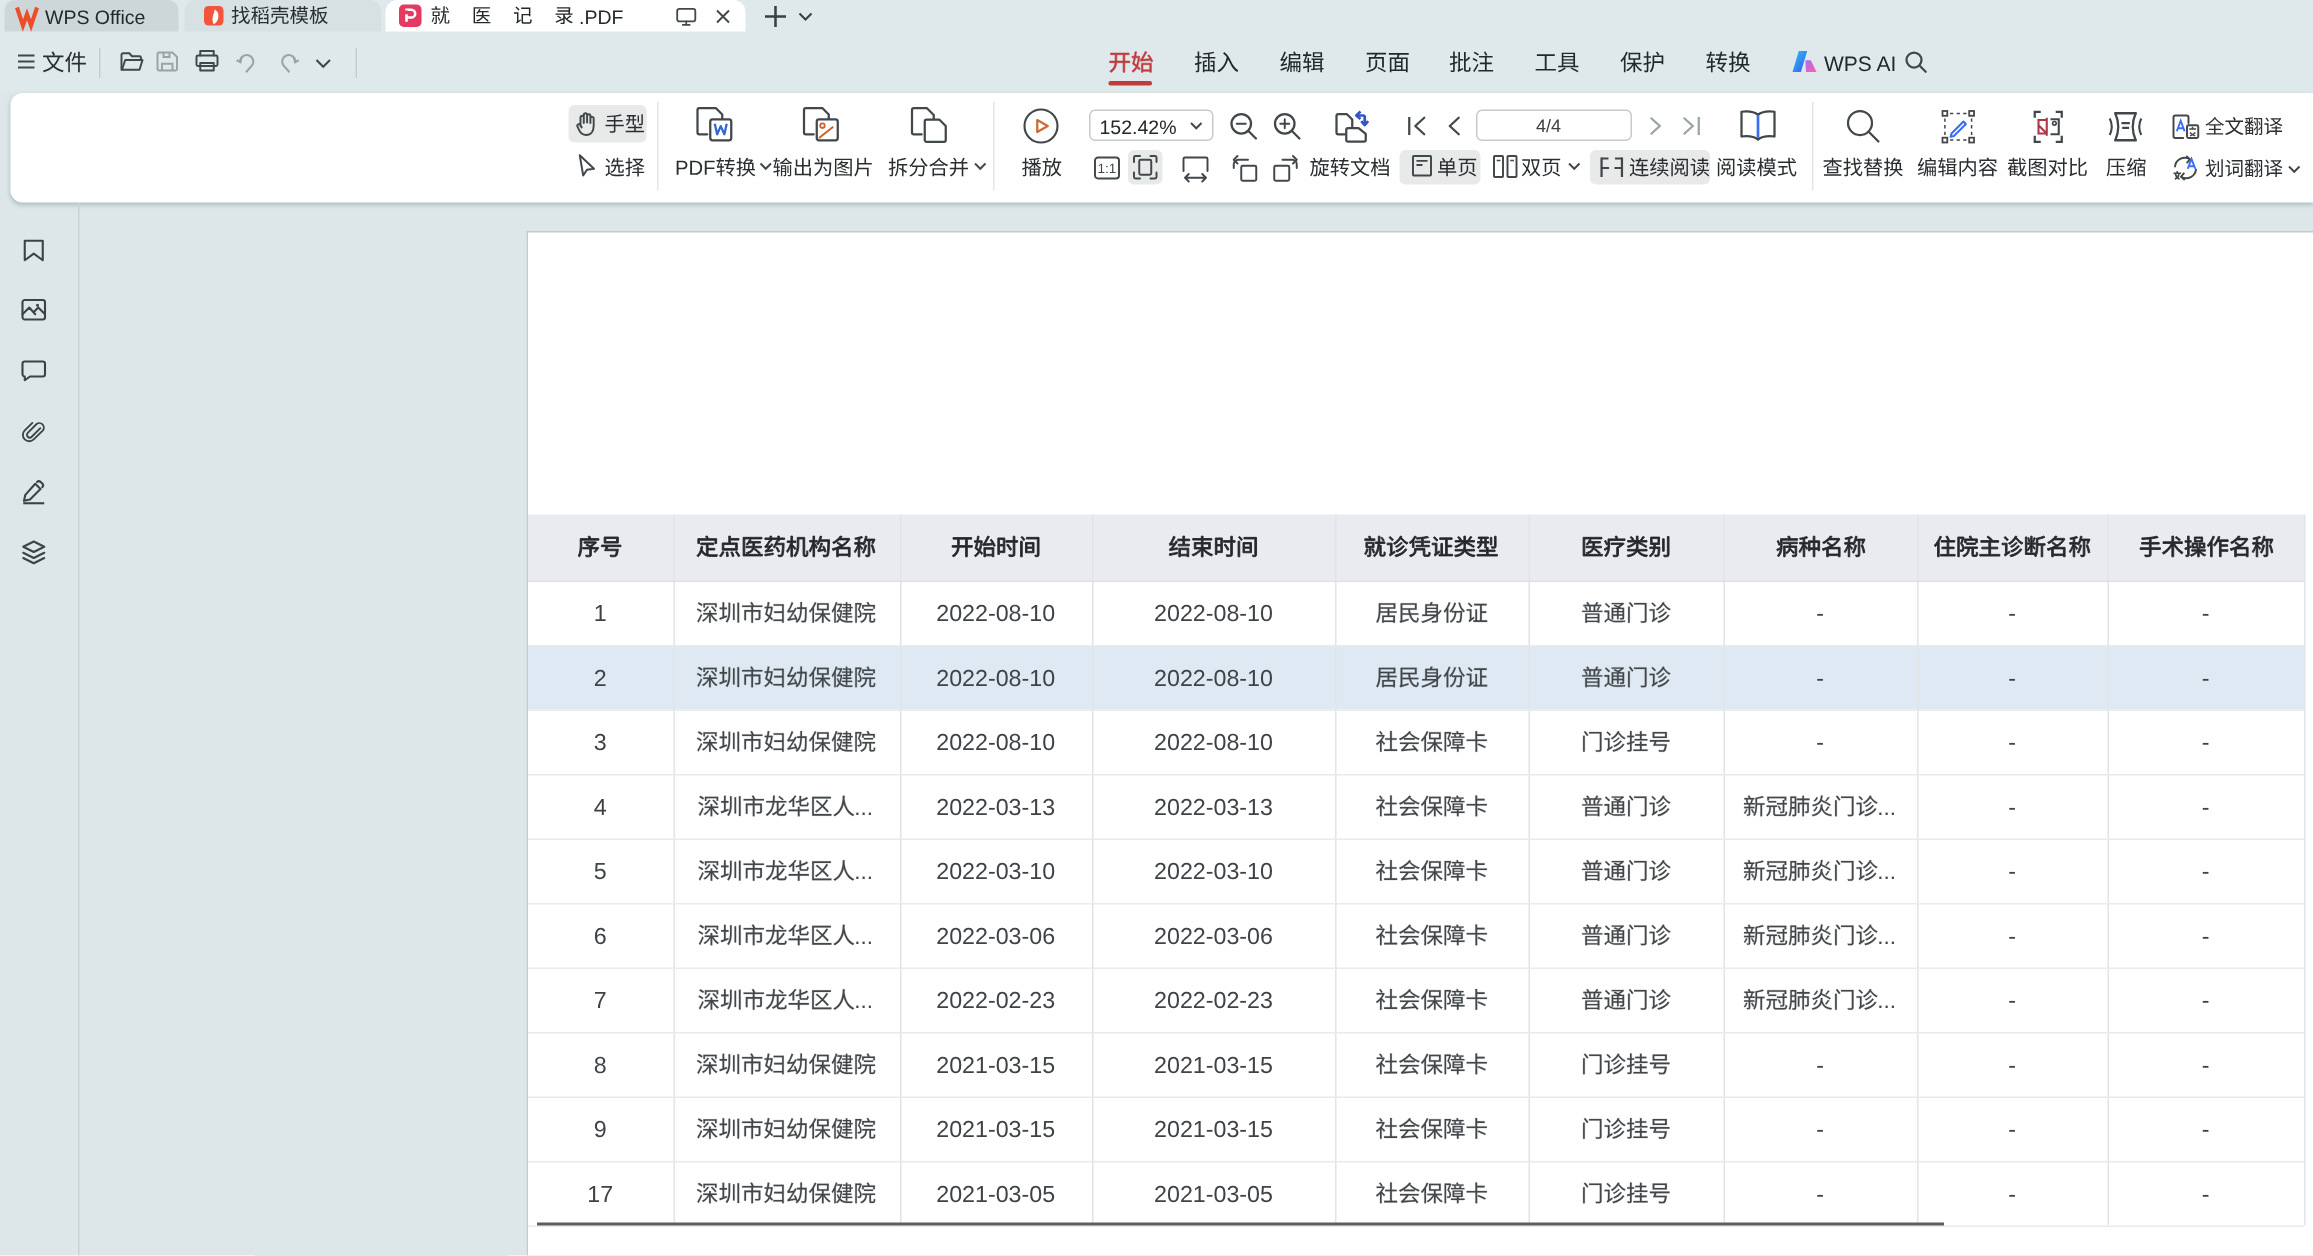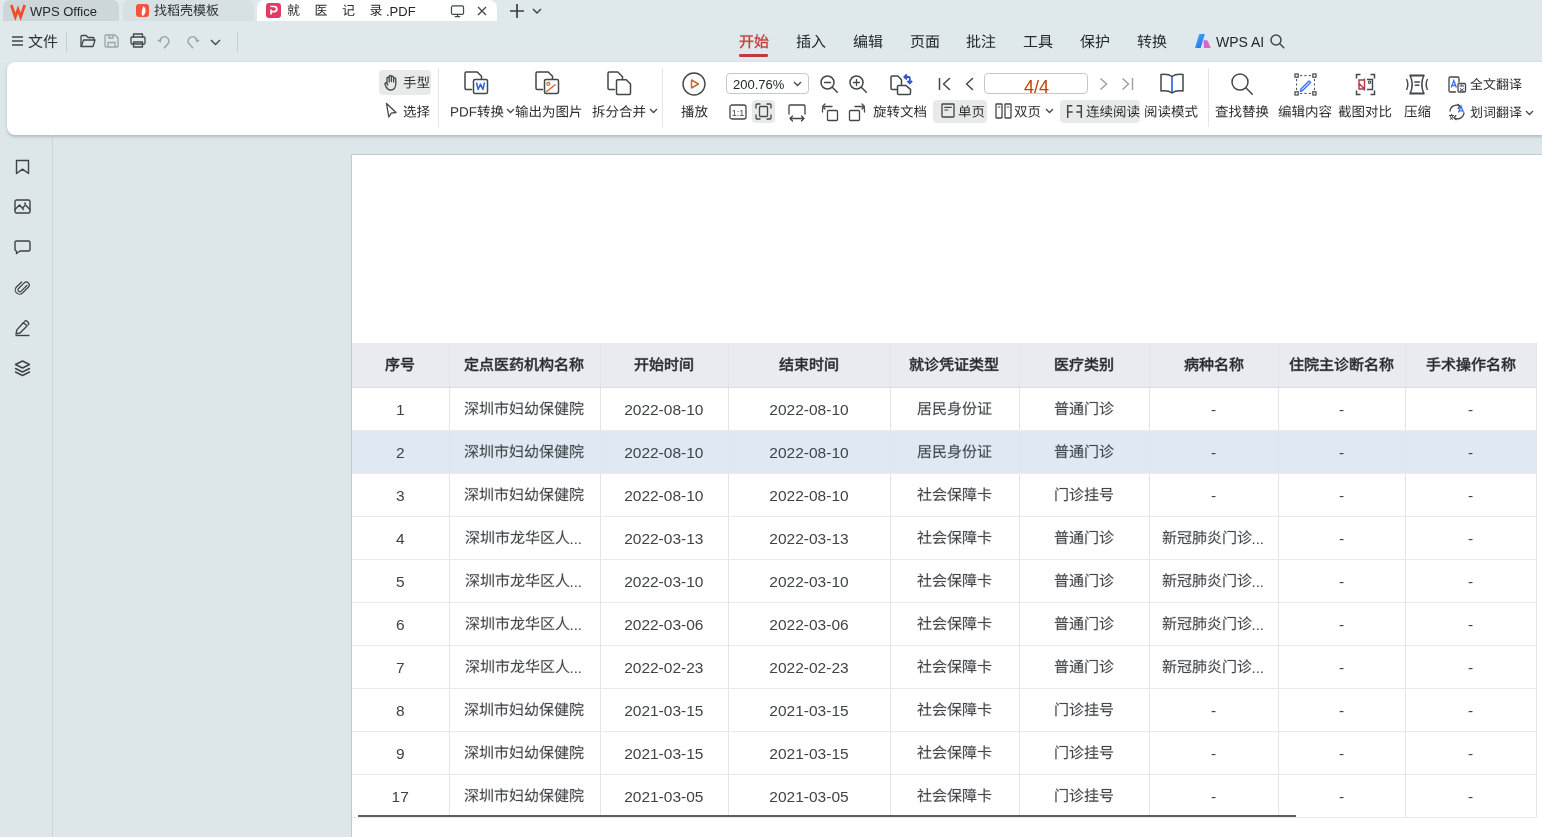--- a/index.html
+++ b/index.html
@@ -230,21 +230,21 @@
     <circle cx="12" cy="12" r="11" fill="none" stroke="#41474a" stroke-width="1.4"></circle>
     <path d="M9.5 8l7 4-7 4z" fill="none" stroke="#c96b33" stroke-width="1.5" stroke-linejoin="round"></path>
   </svg>
 <svg class="tx" style="left:680.5px;top:103.0px" width="27" height="18">
     <g transform="translate(0,13.5) scale(0.013500)" fill="#2a2e31">
       <use href="#G64AD" x="0"></use>
       <use href="#G653E" x="1000"></use>
     </g>
   </svg>
 <div class="ab" style="left:726px;top:73px;width:83px;height:21px;background:#fff;border:1px solid #c6cac9;border-radius:4px;box-sizing:border-box"></div>
-<div class="lbl" style="left:733px;top:77px;font-size:13px;color:#23282a">200.76%</div>
+<div class="lbl" style="left:733px;top:77px;font-size:13px;color:#23282a">152.42%</div>
 <svg class="ic " style="left:793px;top:81px" width="9" height="6" viewBox="0 0 9 6">
     <path d="M1 1l3.5 3.5L8 1" fill="none" stroke="#41474a" stroke-width="1.3"></path>
   </svg>
 <svg class="ic " style="left:820px;top:75px" width="19" height="19" viewBox="0 0 19 19">
     <circle cx="7.5" cy="7.5" r="6.5" fill="none" stroke="#41474a" stroke-width="1.5" stroke-linecap="round" stroke-linejoin="round"></circle>
     <path d="M12.3 12.3l5 5" fill="none" stroke="#41474a" stroke-width="1.5" stroke-linecap="round" stroke-linejoin="round"></path>
     <path d="M4.5 7.5h6" fill="none" stroke="#41474a" stroke-width="1.3" stroke-linecap="round" stroke-linejoin="round"></path>
   </svg>
 <svg class="ic " style="left:849px;top:75px" width="19" height="19" viewBox="0 0 19 19">
     <circle cx="7.5" cy="7.5" r="6.5" fill="none" stroke="#41474a" stroke-width="1.5" stroke-linecap="round" stroke-linejoin="round"></circle>
@@ -259,21 +259,21 @@
     <path d="M18.5 9.8l2.3 2.6 2.3-2.6" fill="none" stroke="#3456c0" stroke-width="1.8" stroke-linejoin="round"></path>
   </svg>
 <svg class="ic " style="left:938px;top:77px" width="13" height="14" viewBox="0 0 13 14">
     <path d="M1.5 1v12" stroke="#41474a" stroke-width="1.5" fill="none"></path>
     <path d="M11.5 1.5 5.5 7l6 5.5" fill="none" stroke="#41474a" stroke-width="1.5" stroke-linecap="round" stroke-linejoin="round"></path>
   </svg>
 <svg class="ic " style="left:965px;top:77px" width="9" height="14" viewBox="0 0 9 14">
     <path d="M7.5 1.5 1.5 7l6 5.5" fill="none" stroke="#41474a" stroke-width="1.5" stroke-linecap="round" stroke-linejoin="round"></path>
   </svg>
 <div class="ab" style="left:984px;top:73px;width:104px;height:21px;background:#fff;border:1px solid #c6cac9;border-radius:4px;box-sizing:border-box"></div>
-<div class="lbl" style="left:1024px;top:77px;font-size:18px;color:#c2410c">4/4</div>
+<div class="lbl" style="left:1024px;top:77px;font-size:12px;color:#404040">4/4</div>
 <svg class="ic " style="left:1099px;top:77px" width="9" height="14" viewBox="0 0 9 14">
     <path d="M1.5 1.5 7.5 7l-6 5.5" fill="none" stroke="#9aa3a5" stroke-width="1.5"></path>
   </svg>
 <svg class="ic " style="left:1121px;top:77px" width="13" height="14" viewBox="0 0 13 14">
     <path d="M11.5 1v12" stroke="#9aa3a5" stroke-width="1.5" fill="none"></path>
     <path d="M1.5 1.5 7.5 7l-6 5.5" fill="none" stroke="#9aa3a5" stroke-width="1.5"></path>
   </svg>
 <svg class="ic " style="left:729px;top:104px" width="18" height="16" viewBox="0 0 18 16">
     <rect x="1" y="1" width="16" height="14" rx="2" fill="none" stroke="#41474a" stroke-width="1.3" stroke-linecap="round" stroke-linejoin="round"></rect>
     <text x="9" y="11.5" font-family="Liberation Sans" font-size="9" fill="#41474a" text-anchor="middle">1:1</text>

